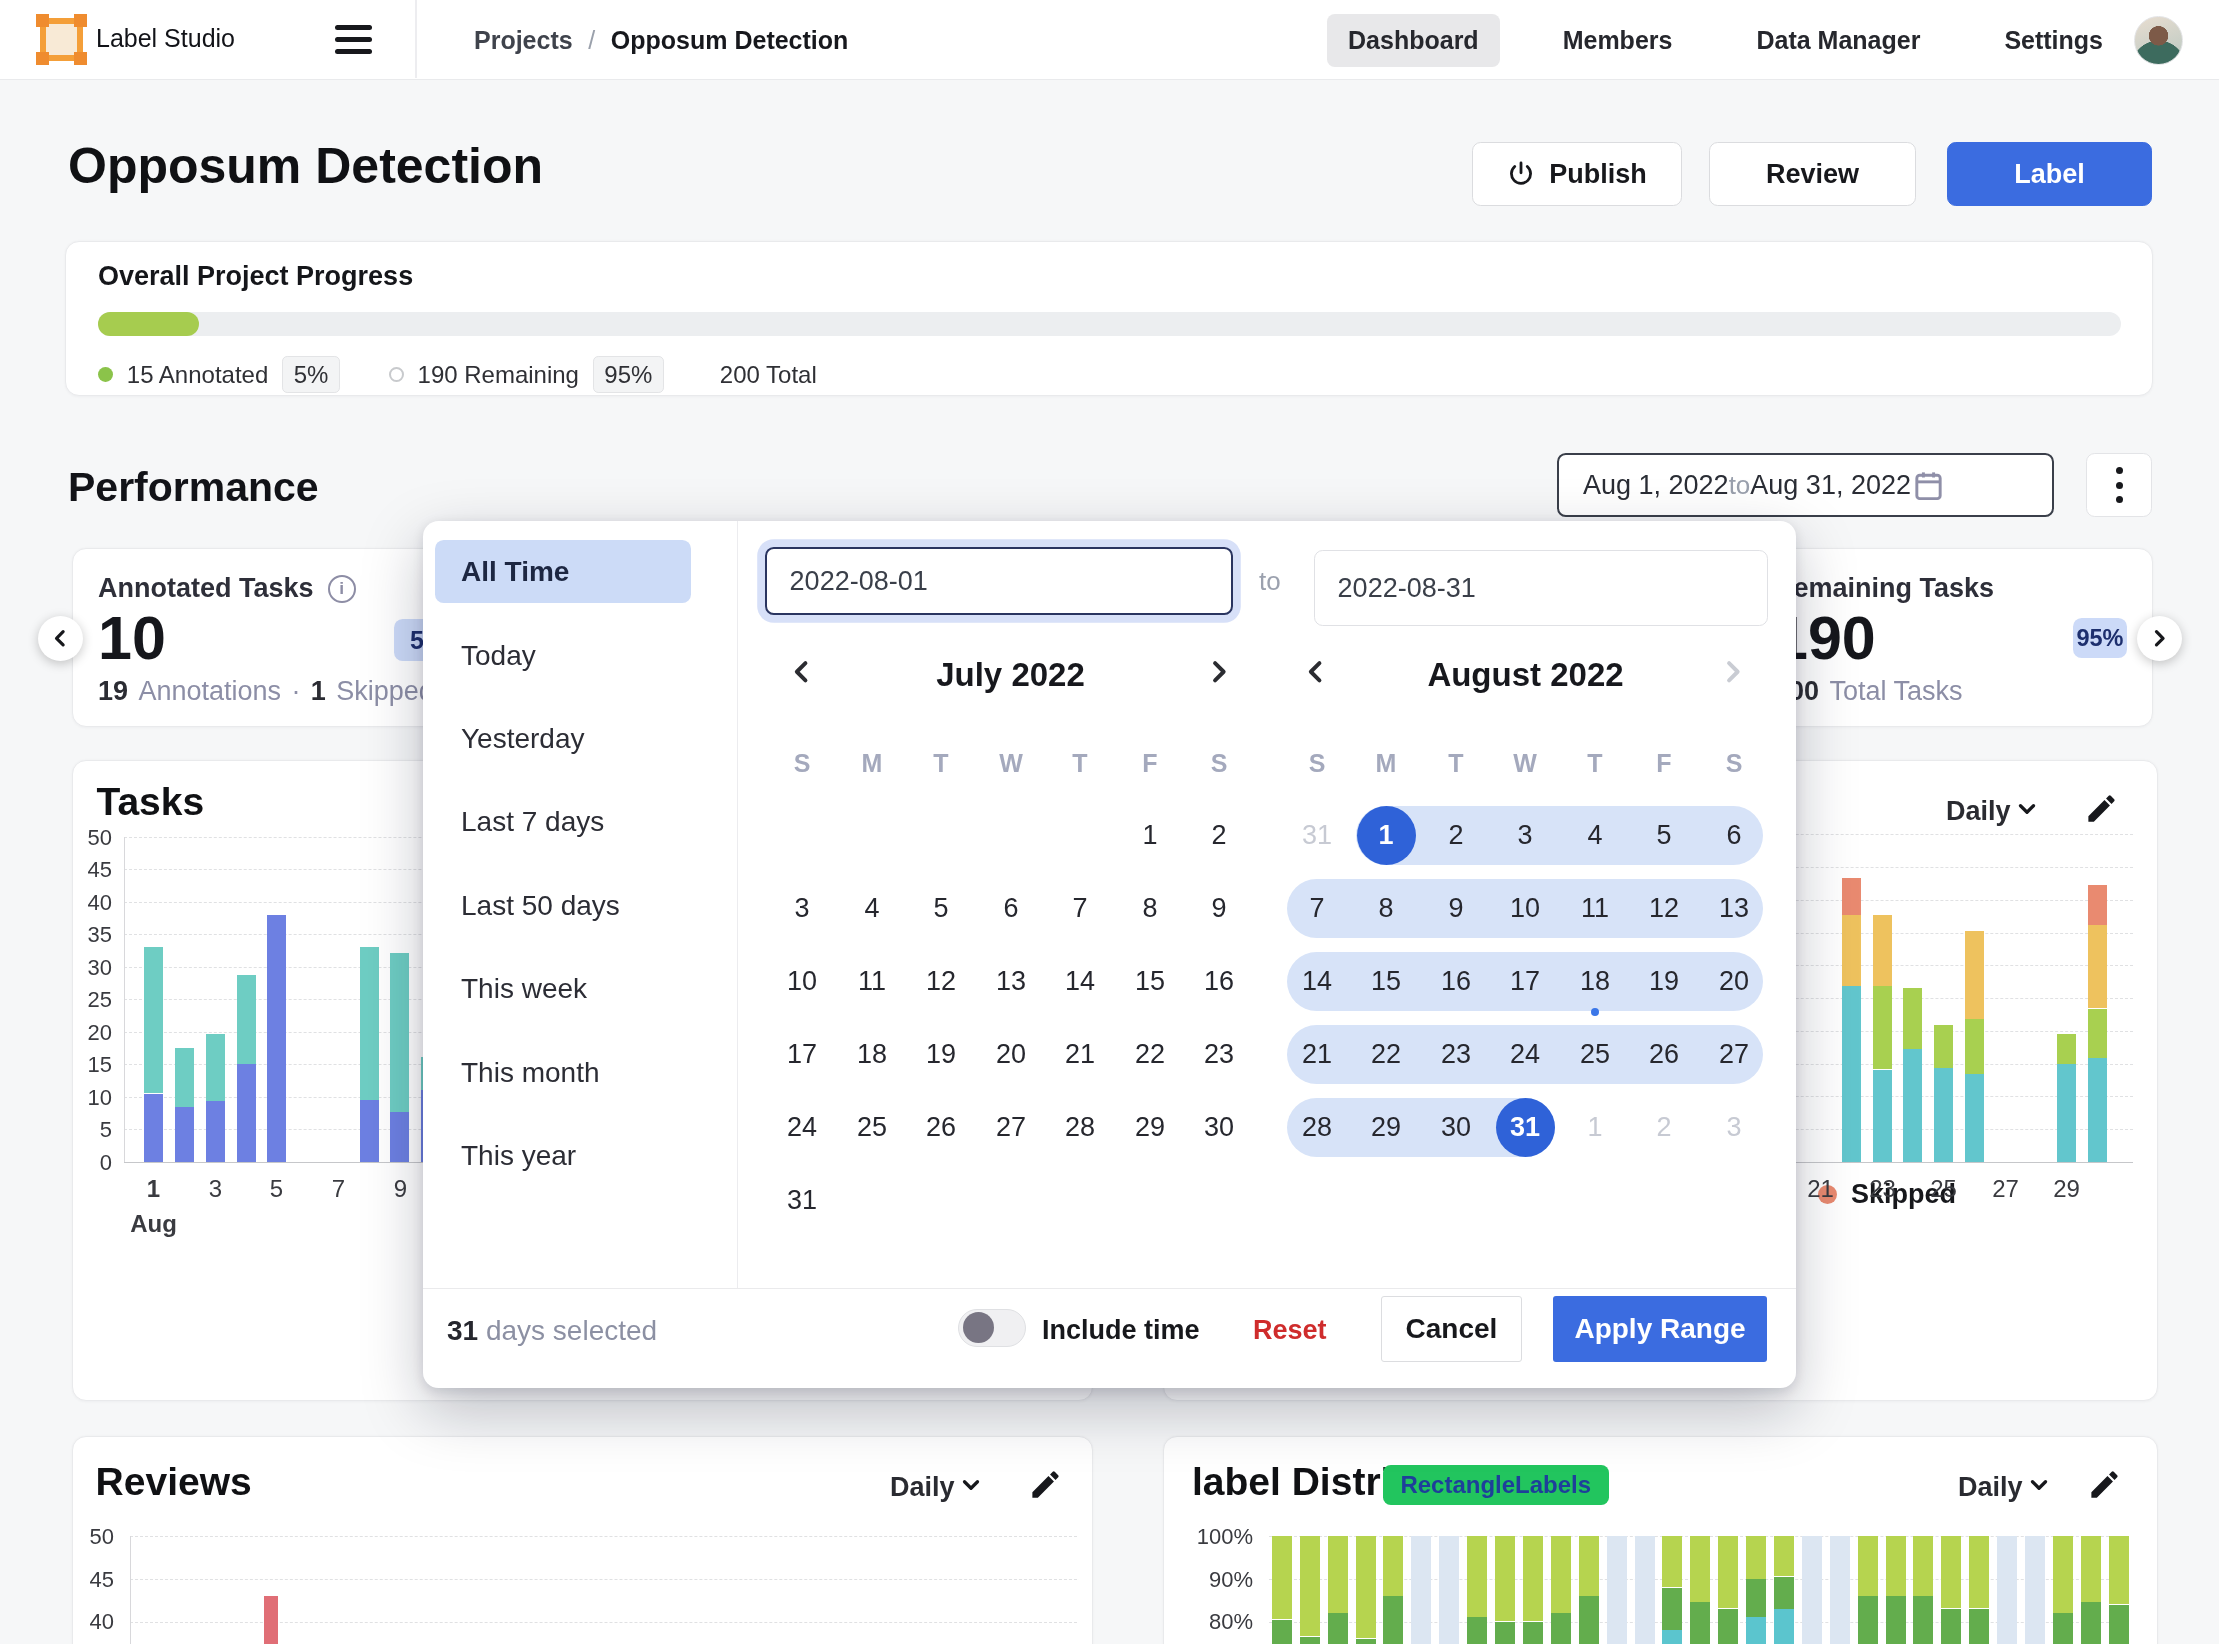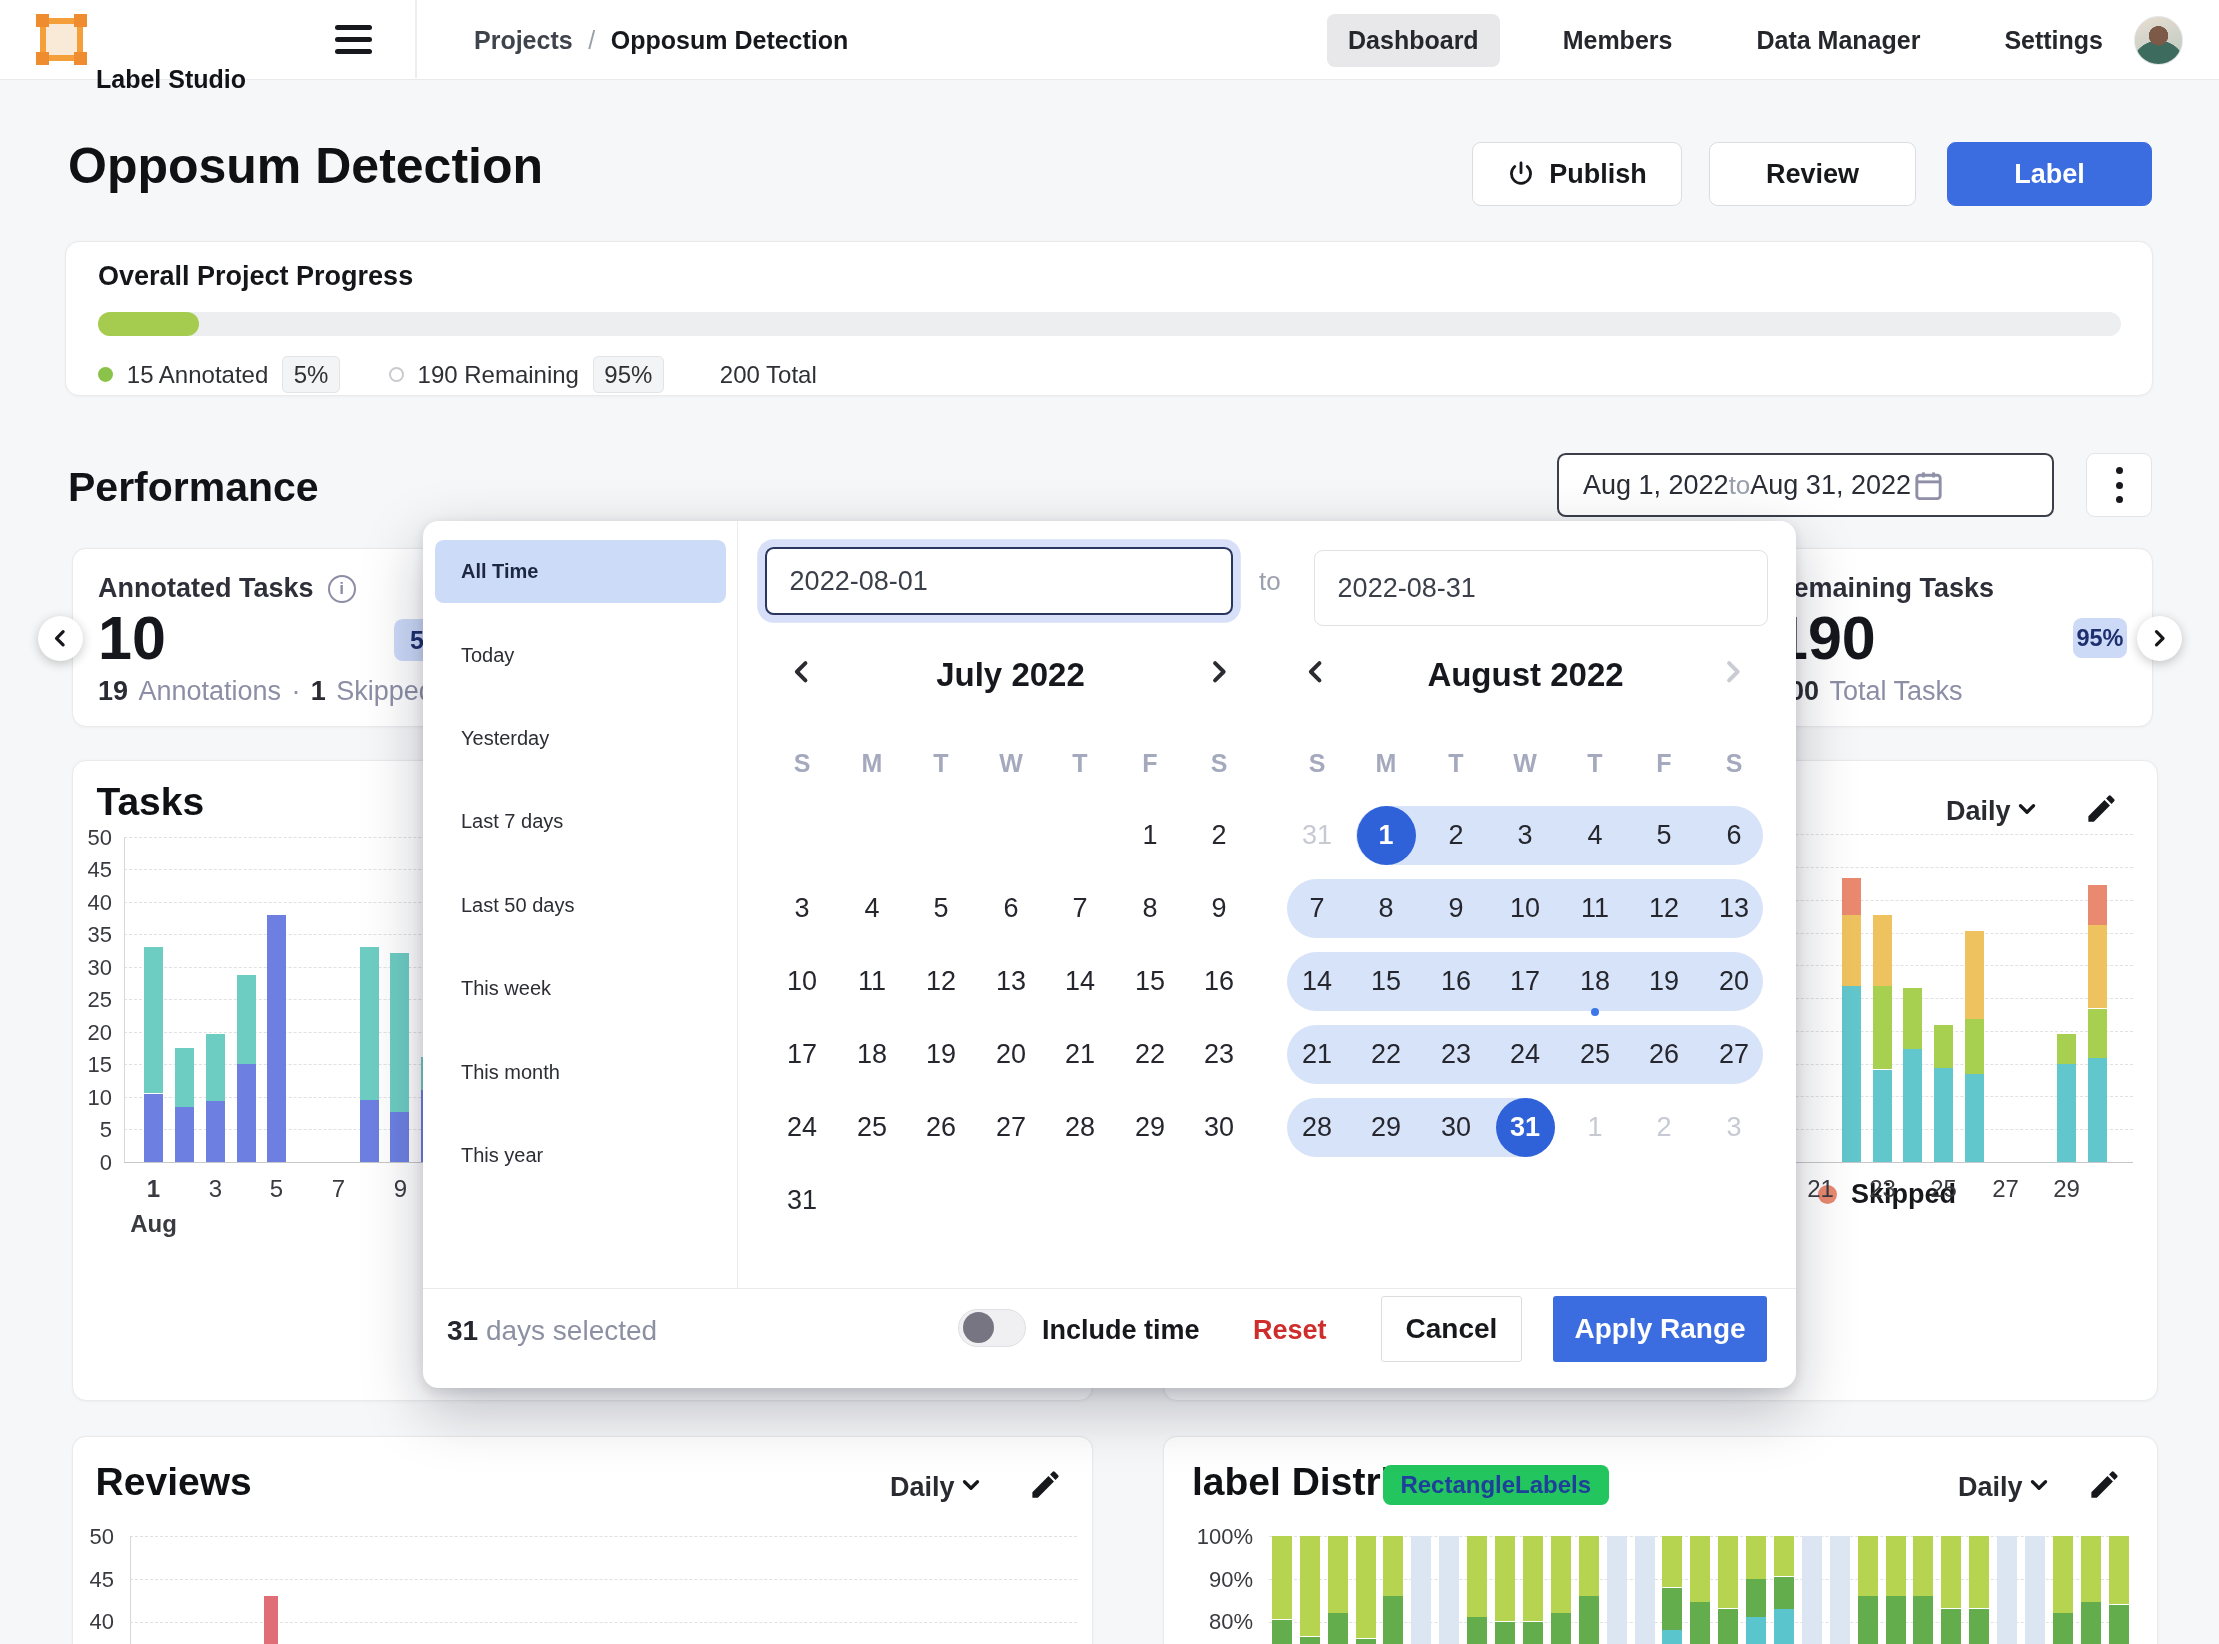--- a/index.html
+++ b/index.html
@@ -6,21 +6,21 @@
   html,body { width:2220px; height:1644px; overflow:hidden; }
   body { font-family:"Liberation Sans", sans-serif; background:#f6f7f8; }
   .app { position:relative; width:2220px; height:1644px; overflow:hidden; }
 
   
   .header { position:absolute; left:0; top:0; width:2220px; height:80px; background:#fff; border-bottom:1.7px solid #e9eaec; z-index:10; }
   .logo { position:absolute; left:40px; top:18px; width:43px; height:43px; background:#f8ead6; border:6px solid #f49f39; }
   .logo i { position:absolute; width:13px; height:13px; background:#ef8c2f; }
   .logo i:nth-child(1){left:-9.6px;top:-9.6px;} .logo i:nth-child(2){right:-9.6px;top:-9.6px;}
   .logo i:nth-child(3){left:-9.6px;bottom:-9.6px;} .logo i:nth-child(4){right:-9.6px;bottom:-9.6px;}
-  .logo-text { position:absolute; left:96px; top:24px; font-size:25px; font-weight:700; color:#121318;margin-top:41px; }
+  .logo-text { position:absolute; left:96px; top:24px; font-size:25px; font-weight:400; color:#121318; }
   .burger { position:absolute; left:335px; top:24px; width:37px; height:31px; cursor:pointer; }
   .burger i { position:absolute; left:0; width:37px; height:5.2px; background:#17181c; border-radius:2.6px; }
   .burger i:nth-child(1){top:0.9px;} .burger i:nth-child(2){top:13px;} .burger i:nth-child(3){top:25px;}
   .hdr-divider { position:absolute; left:415px; top:0; width:1.7px; height:78px; background:#ededf0; }
   .breadcrumb { position:absolute; left:474px; top:26px; font-size:25px; font-weight:600; display:flex; gap:15.6px; }
   .bc-root { color:#3f434c; } .bc-sep { color:#9aa0ab; font-weight:400; } .bc-cur { color:#17181d; }
   .nav { position:absolute; right:96px; top:12px; display:flex; align-items:center; gap:42px; height:56px; }
   .nav-item { font-size:25px; font-weight:600; color:#26272d; padding:12px 21px; border-radius:7.8px; cursor:pointer; white-space:nowrap; }
   .nav-item.active { background:#e8e8ea; }
   .avatar { position:absolute; right:37px; top:15.6px; width:49px; height:49px; border-radius:50%;
@@ -61,22 +61,22 @@
   .period { position:absolute; font-size:27px; font-weight:600; color:#2a2b31; cursor:pointer; }
   .tag-badge { position:absolute; background:#22c55e; color:#1e3f9a; font-size:24px; font-weight:700; border-radius:7.8px;
                height:40px; display:flex; align-items:center; padding:0 17.4px; }
   .legend { position:absolute; display:flex; align-items:center; gap:14px; font-size:27px; font-weight:600; color:#17181c; }
   .legend i { width:19px; height:19px; border-radius:50%; }
 
   
   .picker { position:absolute; left:423px; top:521px; width:1373px; height:867px; background:#fff; border-radius:15.6px;
             box-shadow:0 21px 61px rgba(10,15,40,.25), 0 3.5px 12px rgba(10,15,40,.12); z-index:40; }
   .picker-sidebar { position:absolute; left:0; top:0; width:315px; height:767px; border-right:1.7px solid #ececef; border-radius:15.6px 0 0 0; }
-  .preset { position:absolute; left:12px; width:291px; height:63px; display:flex; align-items:center; padding-left:26px;
-            font-size:20px; color:#2c2d35; border-radius:8.7px; cursor:pointer; }
+  .preset { position:absolute; left:12px; width:256px; height:63px; display:flex; align-items:center; padding-left:26px;
+            font-size:28px; color:#2c2d35; border-radius:8.7px; cursor:pointer; }
   .preset.sel { background:#ccdbf7; color:#1d2742; font-weight:600; }
   .dp-input { position:absolute; background:#fff; border-radius:8.7px; font-size:27px; color:#3a3f49; display:flex; align-items:center; padding:0 22.6px; }
   .dp-input.focus { border:2.6px solid #2a3560; box-shadow:0 0 0 7.8px rgba(122,152,233,.30); }
   .dp-input.plain { border:1.7px solid #e0e1e5; }
   .dp-to { position:absolute; font-size:26px; color:#9ba1ae; }
   .month-title { position:absolute; font-size:33px; font-weight:700; color:#17181d; text-align:center; }
   .wk { position:absolute; font-size:25px; font-weight:700; color:#a4a9bd; text-align:center; }
   .daycell { position:absolute; width:70px; height:73px; display:flex; align-items:center; justify-content:center;
              font-size:27px; color:#26272e; cursor:pointer; z-index:2; }
   .daycell.muted { color:#c7cad3; }

